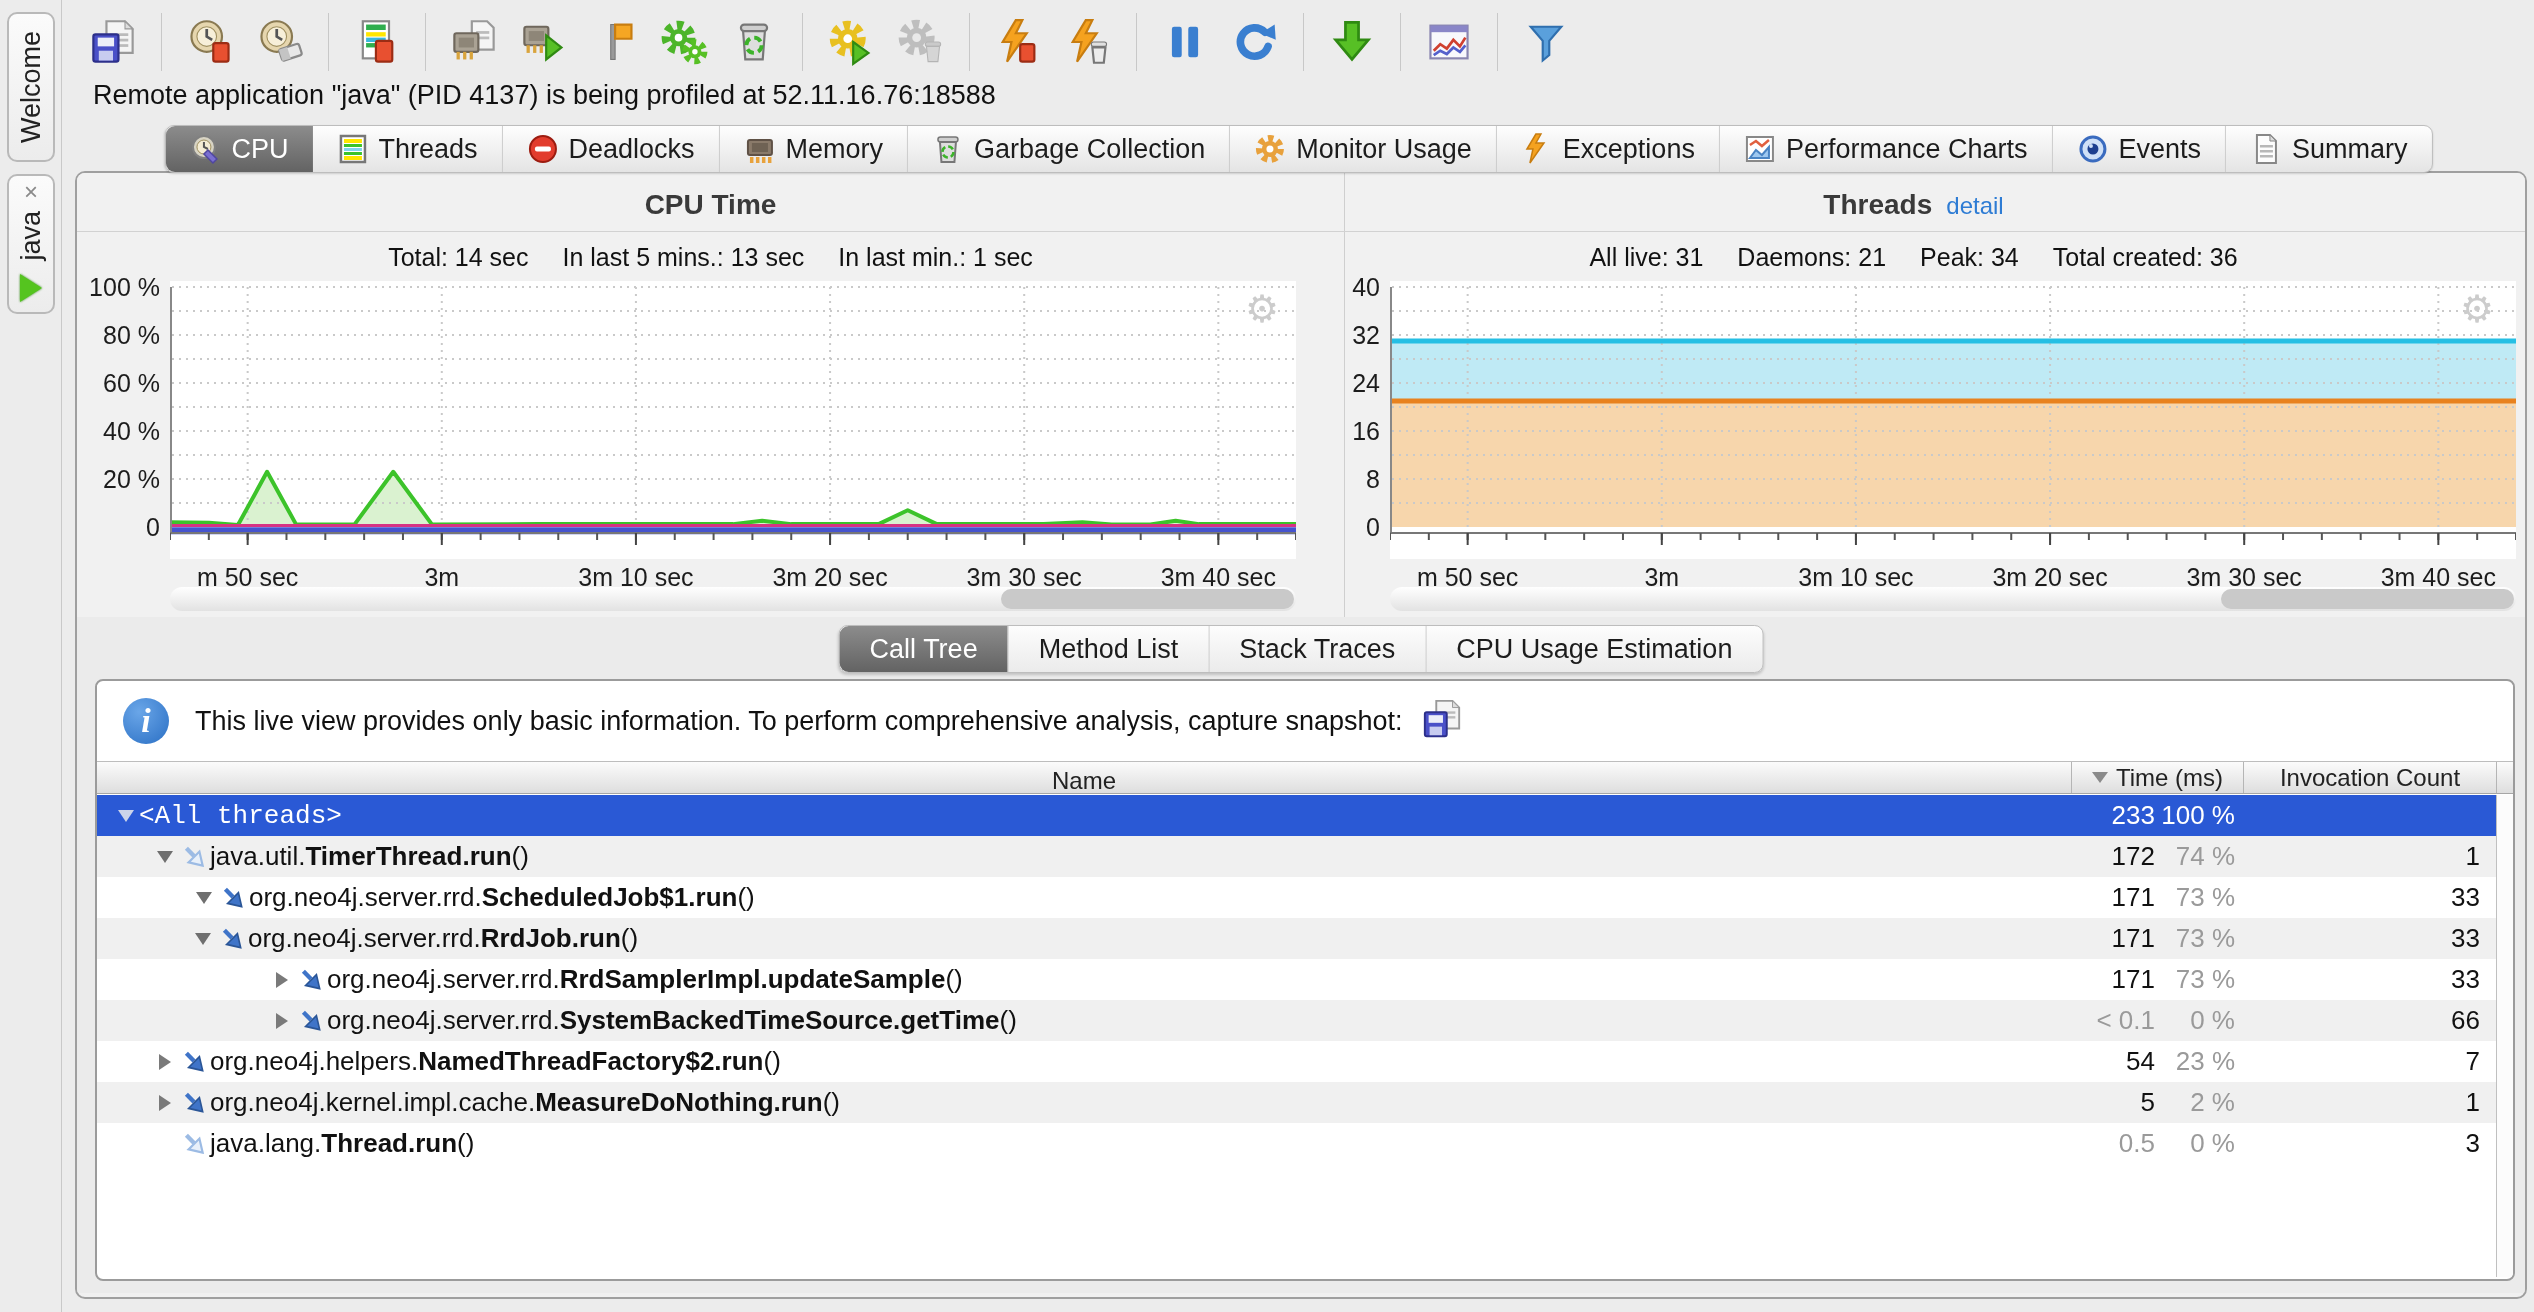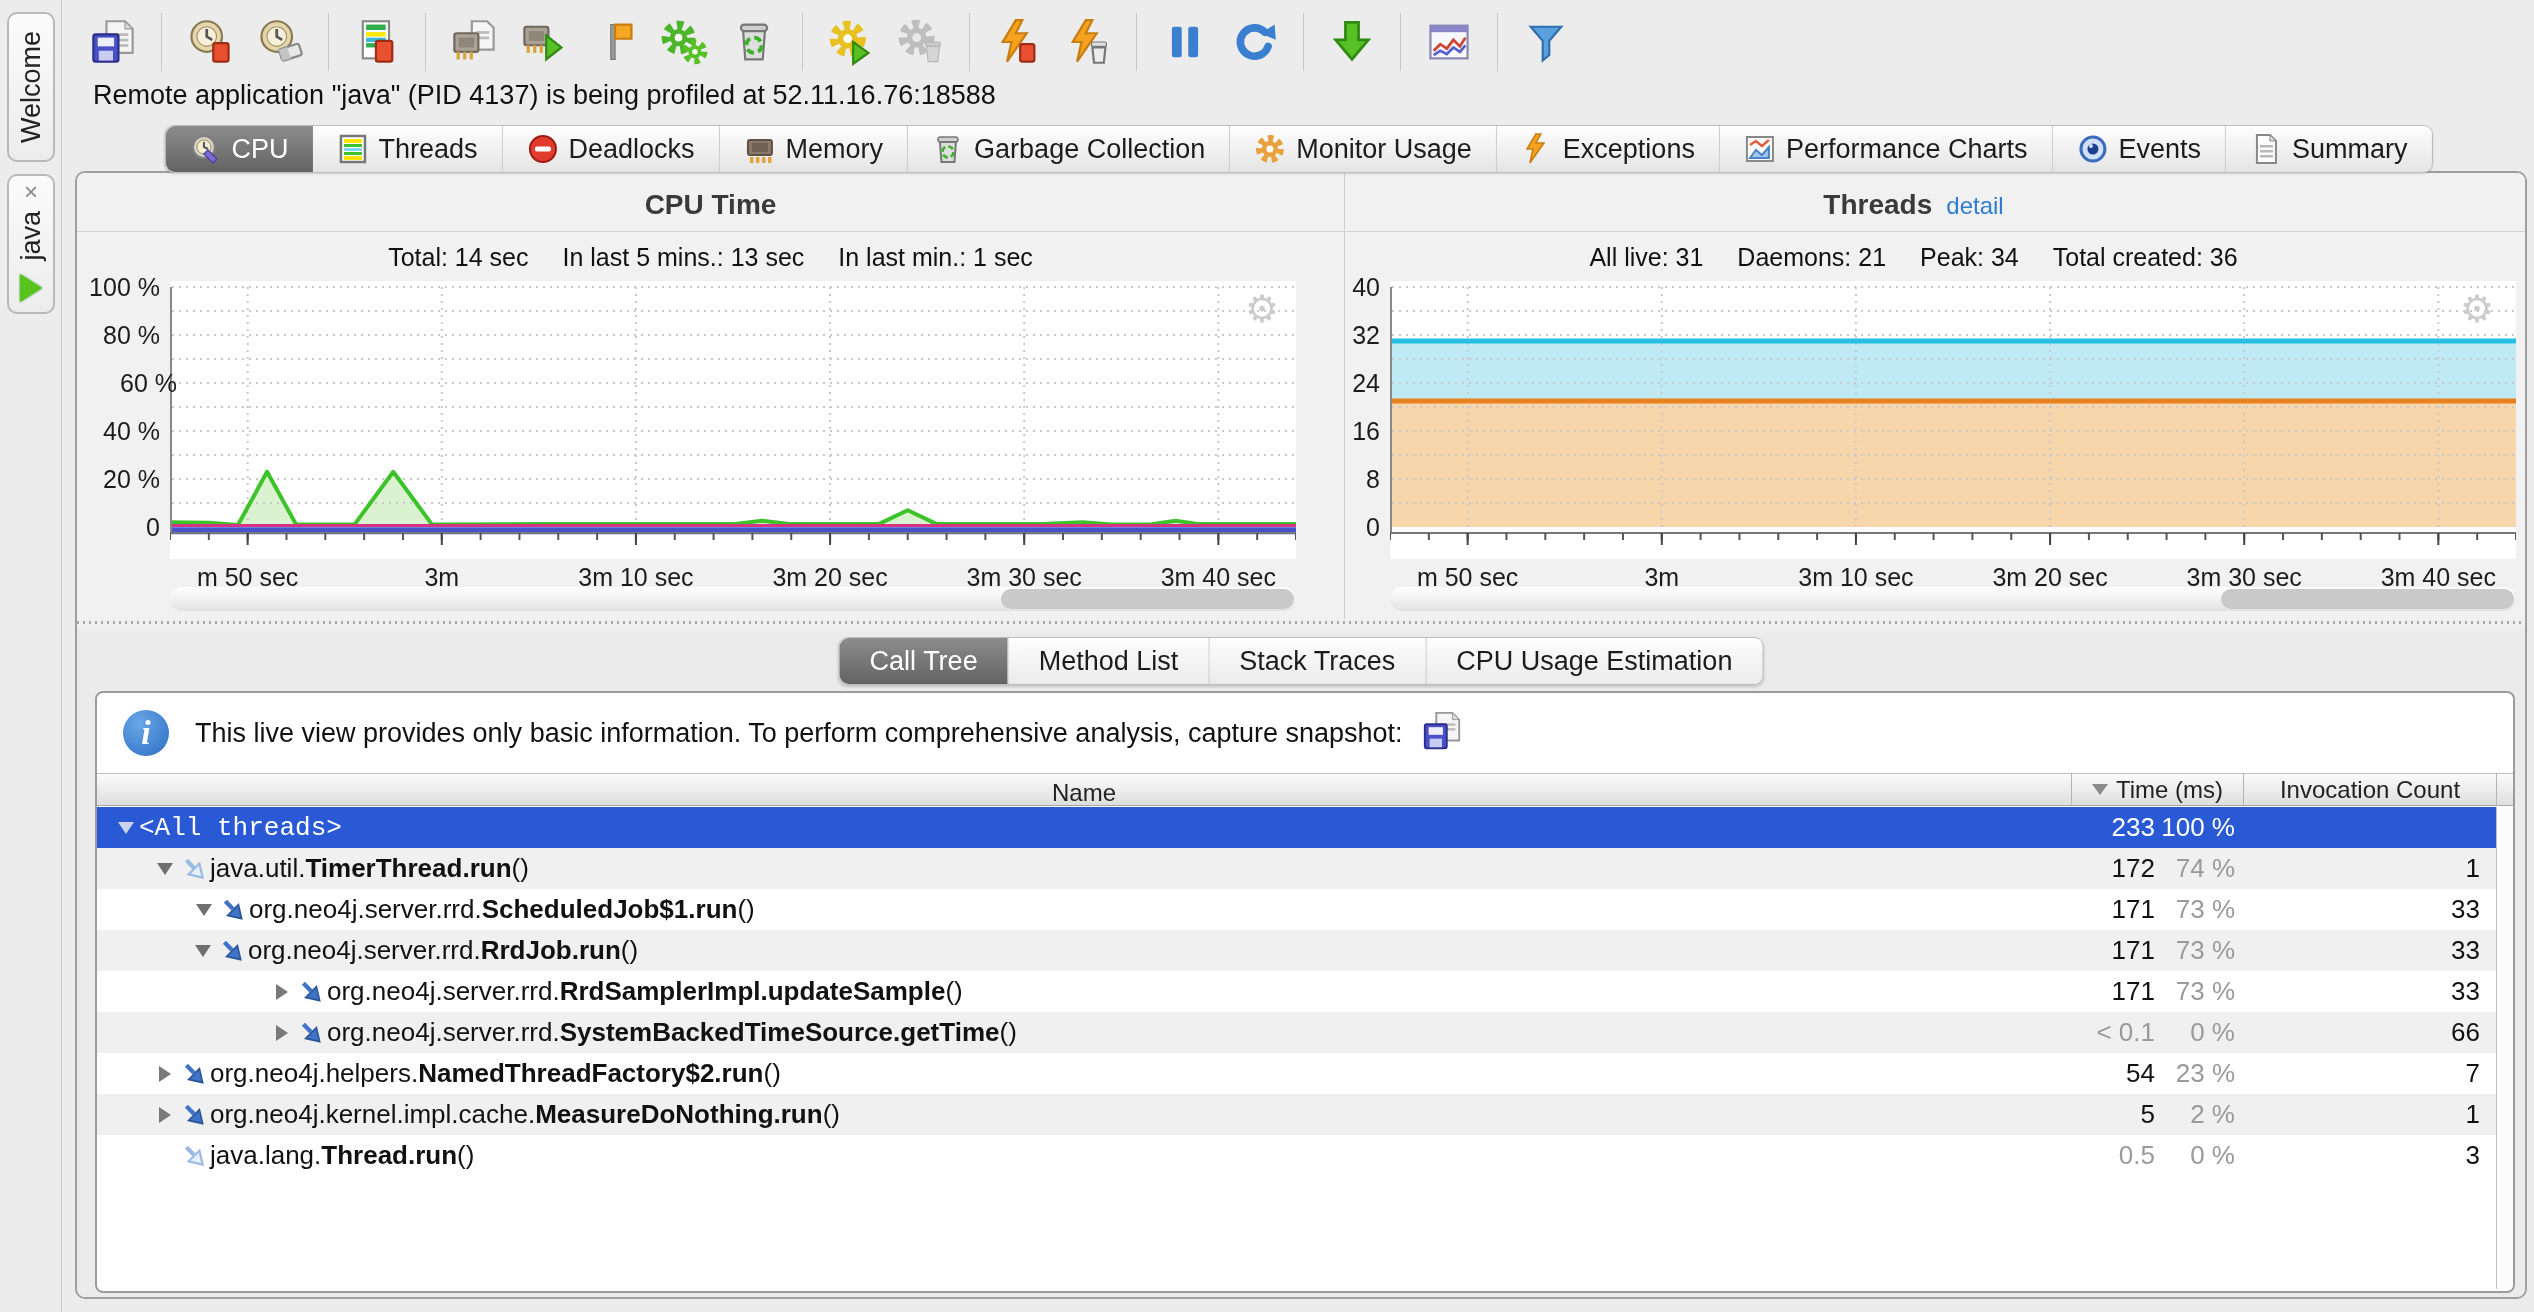--- a/index.html
+++ b/index.html
@@ -48,21 +48,21 @@
   .plot { position:absolute; top:108px; background:#ffffff; }
   .ylab { position:absolute; width:80px; text-align:right; font-size:25px; color:#1c1c1c; }
   .xlab { position:absolute; top:390px; transform:translateX(-50%); font-size:25px; color:#1c1c1c; white-space:nowrap; }
   .gear { position:absolute; top:114px; font-size:38px; color:#cccccc; }
   .chart-scrollbar { position:absolute; top:414px; height:24px; border-radius:12px; background:linear-gradient(#ffffff,#e2e2e2); }
   .chart-scrollbar .thumb { position:absolute; right:2px; top:2px; height:20px; width:26%; border-radius:10px; background:#c9c9c9; }
 
   .splitter { position:absolute; top:446px; left:0; width:100%; height:6px;
               background-image:repeating-linear-gradient(90deg,#a8a8a8 0 2px,transparent 2px 6px); background-size:100% 3px; background-repeat:no-repeat; background-position:0 2px; }
 
-  .lower { position:absolute; left:0; top:456px; width:100%; height:676px; background:#ebebeb; }
+  .lower { position:absolute; left:0; top:444px; width:100%; height:676px; background:#ebebeb; }
 
   
   .subtabs { position:absolute; top:8px; left:50%; transform:translateX(-50%); height:48px; display:flex;
              background:linear-gradient(#fdfdfd,#ebebeb); border:1px solid #bdbdbd; border-radius:9px; box-shadow:0 2px 3px rgba(0,0,0,.18); z-index:3; }
   .subtab { display:flex; align-items:center; padding:0 30px; font-size:27px; color:#1c1c1c; border-left:1px solid #cdcdcd; white-space:nowrap; }
   .subtab:first-child { border-left:none; }
   .subtab.sel { background:linear-gradient(#8c8c8c,#636363); color:#fff; border-radius:9px 0 0 9px; }
 
   
   .table-panel { position:absolute; left:18px; right:10px; top:62px; bottom:12px; background:#ffffff;
@@ -436,21 +436,21 @@
               <line x1="1048.344827586207" y1="252" x2="1048.344827586207" y2="264" stroke="#444" stroke-width="2"></line>
             </svg>
         </div>
         <div class="gear" style="left:1168px;">⚙</div>
         <div class="chart-scrollbar" style="left:93px; width:1126px;">
             <div class="thumb"></div>
           </div>
       <div class="ylab" style="left: 3px; top: 340px;">0</div>
           <div class="ylab" style="left: 3px; top: 292px;">20 %</div>
           <div class="ylab" style="left: 3px; top: 244px;">40 %</div>
-          <div class="ylab" style="left: 20px; top: 196px;">60 %</div>
+          <div class="ylab" style="left: 3px; top: 196px;">60 %</div>
           <div class="ylab" style="left: 3px; top: 148px;">80 %</div>
           <div class="ylab" style="left: 3px; top: 100px;">100 %</div>
           <div class="xlab" style="left: 170.655px;">m 50 sec</div>
           <div class="xlab" style="left: 364.793px;">3m</div>
           <div class="xlab" style="left: 558.931px;">3m 10 sec</div>
           <div class="xlab" style="left: 753.069px;">3m 20 sec</div>
           <div class="xlab" style="left: 947.207px;">3m 30 sec</div>
           <div class="xlab" style="left: 1141.34px;">3m 40 sec</div>
         </section>
 

